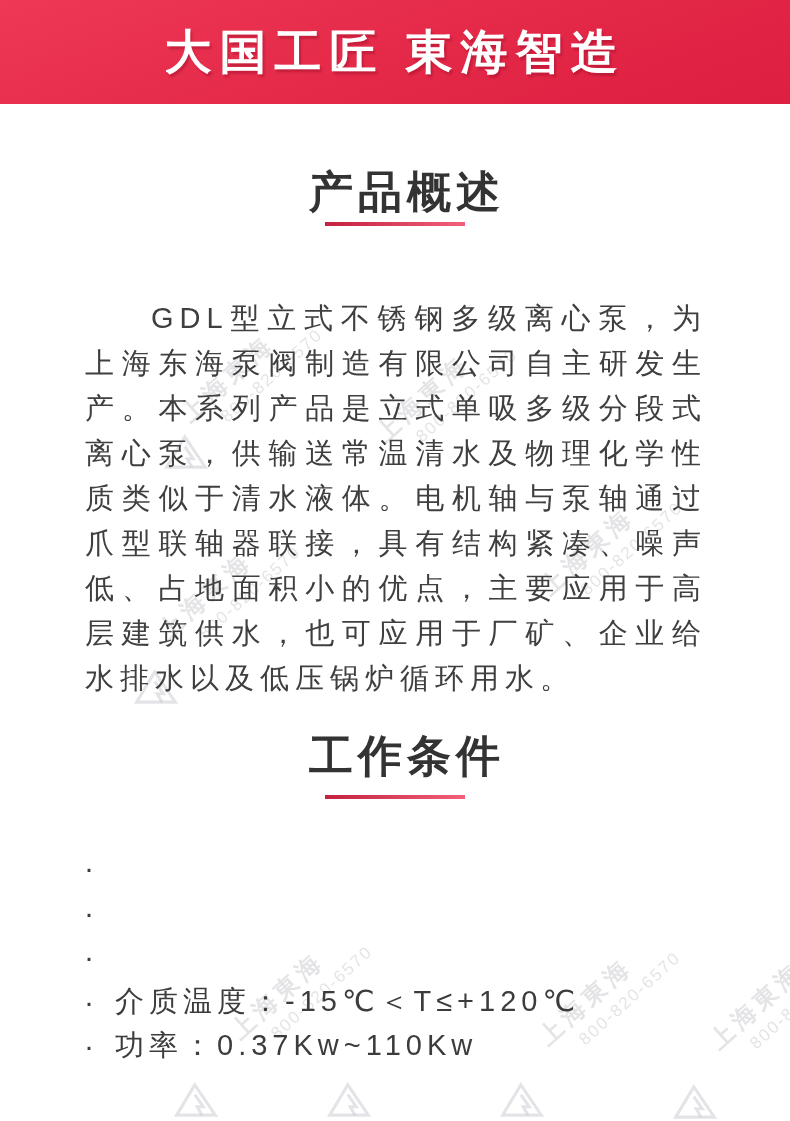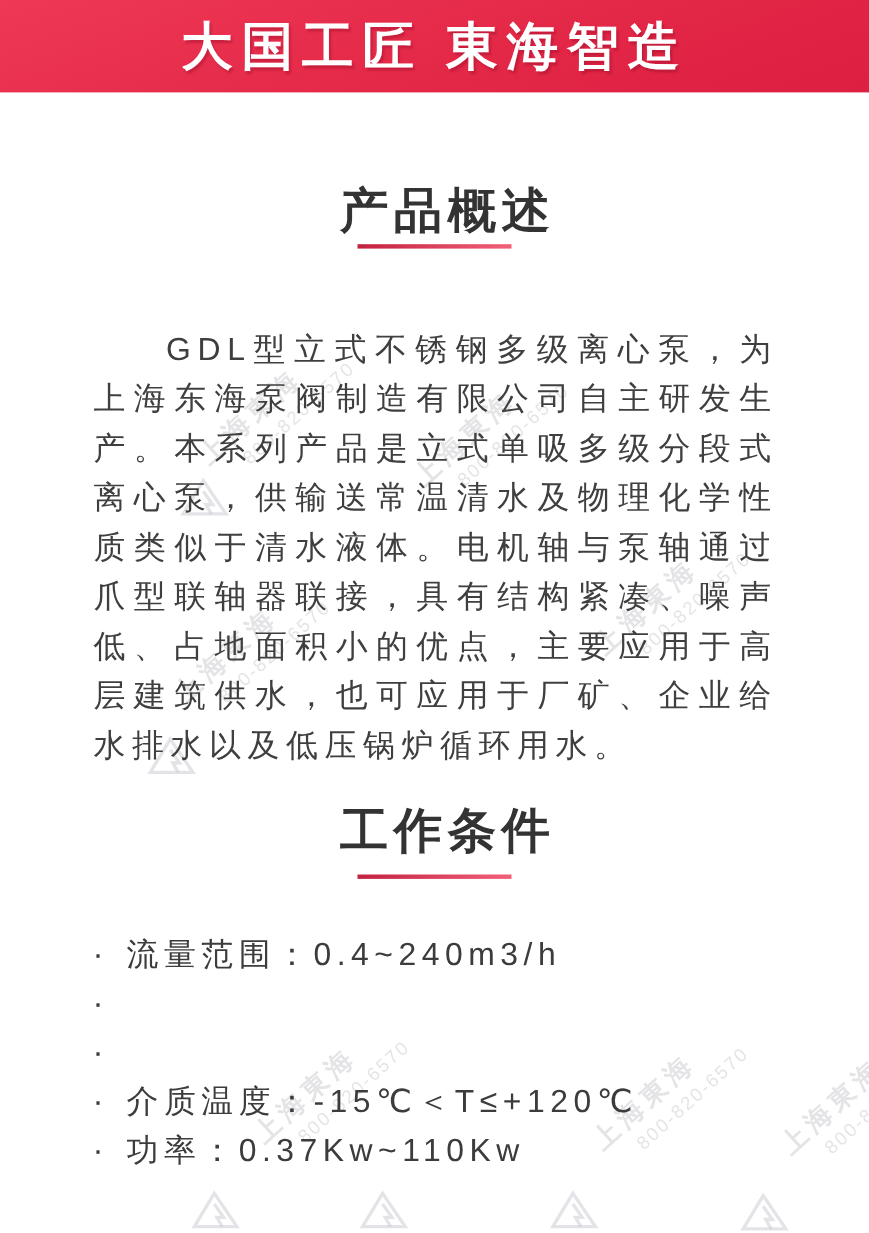--- a/index.html
+++ b/index.html
@@ -11,21 +11,21 @@
   .watermark-layer{position:absolute;inset:0;z-index:0;pointer-events:none;}
   .wm-cluster{
     position:absolute;display:flex;flex-direction:column;
     transform:rotate(-42deg);color:rgba(175,175,186,0.34);white-space:nowrap;
   }
   .wm-brand{font-size:24px;letter-spacing:5px;font-weight:bold;}
   .wm-phone{font-size:17px;letter-spacing:2px;transform:translateX(28px);margin-top:2px;}
   .wm-logo{position:absolute;color:rgba(198,198,207,0.48);}
   
   .banner{
-    position:absolute;left:0;top:0;width:790px;height:84px;z-index:2;
+    position:absolute;left:0;top:0;width:790px;height:104px;z-index:2;
     background:linear-gradient(160deg,#ee3856 0%,#e42848 55%,#dd1f41 100%);
     display:flex;align-items:center;justify-content:center;
   }
   .banner-title{
     color:#ffffff;font-size:47px;font-weight:bold;letter-spacing:8px;
     text-shadow:2px 3px 2px rgba(140,10,35,0.35);white-space:pre;
   }
   
   .section-heading{
     position:absolute;left:0;width:790px;margin:0;text-align:center;z-index:1;
@@ -124,21 +124,20 @@
     <div class="heading-underline" id="underline-overview"></div>
     <p class="overview-paragraph">GDL型立式不锈钢多级离心泵，为上海东海泵阀制造有限公司自主研发生产。本系列产品是立式单吸多级分段式离心泵，供输送常温清水及物理化学性质类似于清水液体。电机轴与泵轴通过爪型联轴器联接，具有结构紧凑、噪声低、占地面积小的优点，主要应用于高层建筑供水，也可应用于厂矿、企业给水排水以及低压锅炉循环用水。</p>
   </section>
 
   <section>
     <h2 class="section-heading" id="heading-conditions">工作条件</h2>
     <div class="heading-underline" id="underline-conditions"></div>
     <ul class="conditions-list">
       <li>
         <span class="bullet-dot">·</span>
-        <span>流量范围：0.4~240m3/h</span>
       </li>
       <li>
         <span class="bullet-dot">·</span>
       </li>
       <li>
         <span class="bullet-dot">·</span>
       </li>
       <li>
         <span class="bullet-dot">·</span>
         <span>介质温度：-15℃＜T≤+120℃</span>

